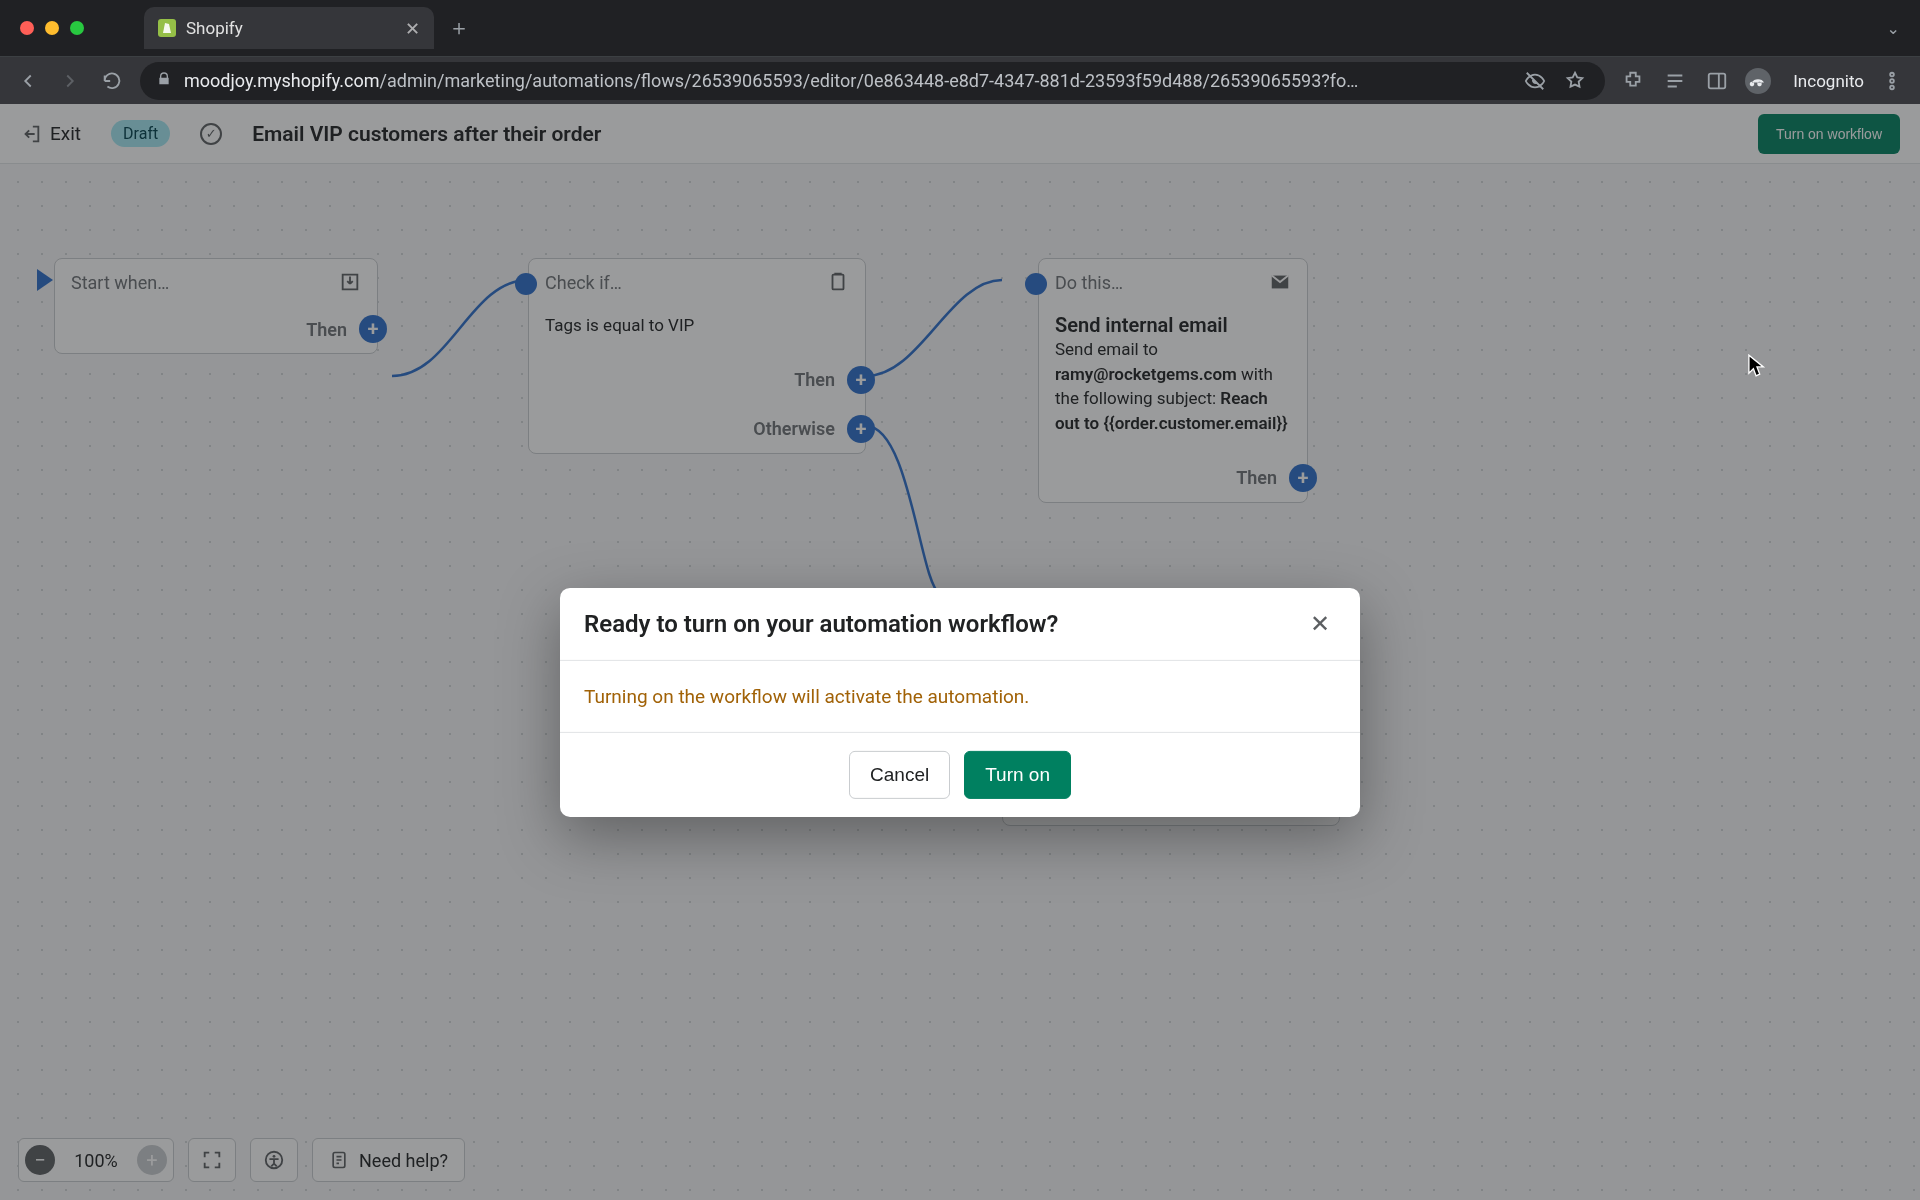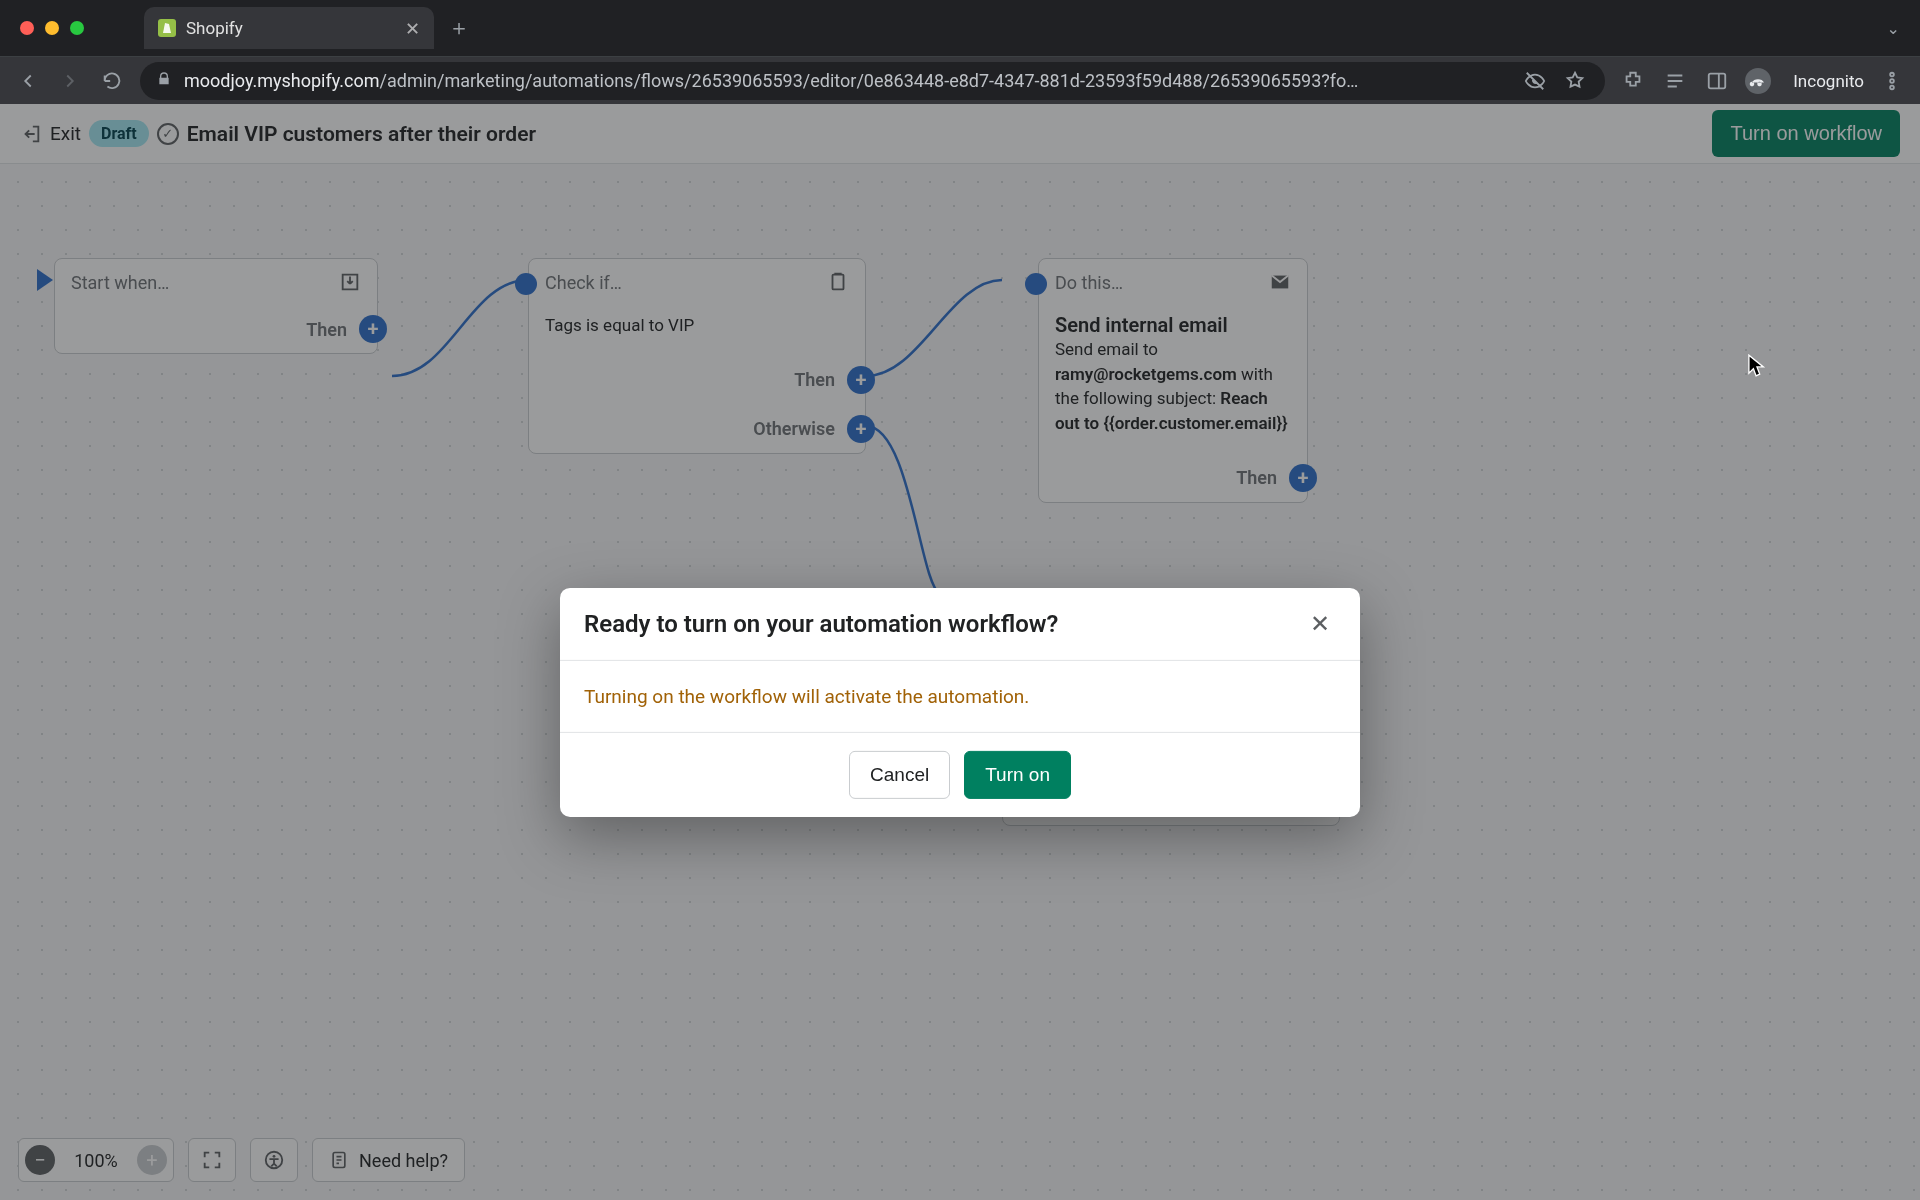--- a/index.html
+++ b/index.html
@@ -25,27 +25,27 @@
   .tb-ico svg{width:22px;height:22px;stroke:currentColor;fill:none;stroke-width:2}
   .addrbar{flex:1;background:#202124;height:38px;border-radius:20px;display:flex;align-items:center;padding:0 16px;gap:12px;color:#9aa0a6;font-size:18px}
   .addrbar .url{flex:1;white-space:nowrap;overflow:hidden;color:#bdc1c6}
   .addrbar .url .host{color:#e8eaed}
   .incog{display:flex;align-items:center;gap:22px;color:#e8eaed;font-size:17px}
   .incog .ava{width:26px;height:26px;border-radius:50%;background:#5f6368;display:flex;align-items:center;justify-content:center}
   .incog .ava svg{width:18px;height:18px;fill:#e8eaed}
 
   
   .viewport{position:relative;width:100%;height:1096px;background:#fff}
-  .app-header{height:60px;border-bottom:1px solid #e1e3e5;display:flex;align-items:center;padding:0 20px;gap:8px}
+  .app-header{height:60px;border-bottom:1px solid #e1e3e5;display:flex;align-items:center;padding:0 20px;gap:30px}
   .exit{display:flex;align-items:center;gap:8px;color:#202223;font-size:19px}
   .exit svg{width:22px;height:22px;stroke:#5c5f62;fill:none;stroke-width:2}
-  .badge{background:#a4e8f2;color:#00404d;font-size:16px;padding:4px 12px;border-radius:14px;font-weight:700}
+  .badge{background:#a4e8f2;color:#00404d;font-size:16px;padding:4px 12px;border-radius:14px;font-weight:400}
   .check-ico{width:22px;height:22px;border:2px solid #5c5f62;border-radius:50%;display:flex;align-items:center;justify-content:center;color:#5c5f62;font-size:13px}
   .wf-title{font-size:21px;font-weight:600;color:#202223}
-  .turn-on-btn{margin-left:auto;background:#008060;color:#fff;border:none;border-radius:6px;padding:12px 18px;font-size:20px;font-weight:500}
+  .turn-on-btn{margin-left:auto;background:#008060;color:#fff;border:none;border-radius:6px;padding:12px 18px;font-size:14px;font-weight:500}
 
   
   .canvas{position:absolute;inset:60px 0 0 0;background:#f6f6f7;
     background-image:radial-gradient(circle,#d2d5d8 1.2px,transparent 1.2px);
     background-size:24px 24px;background-position:6px 6px}
 
   .node{position:absolute;background:#fff;border:1px solid #c9cccf;border-radius:8px}
   .node-head{display:flex;align-items:center;justify-content:space-between;padding:12px 16px;color:#6d7175;font-size:18px}
   .node-head .hicon{width:22px;height:22px;color:#5c5f62}
   .node-body{padding:8px 16px 18px 16px}

